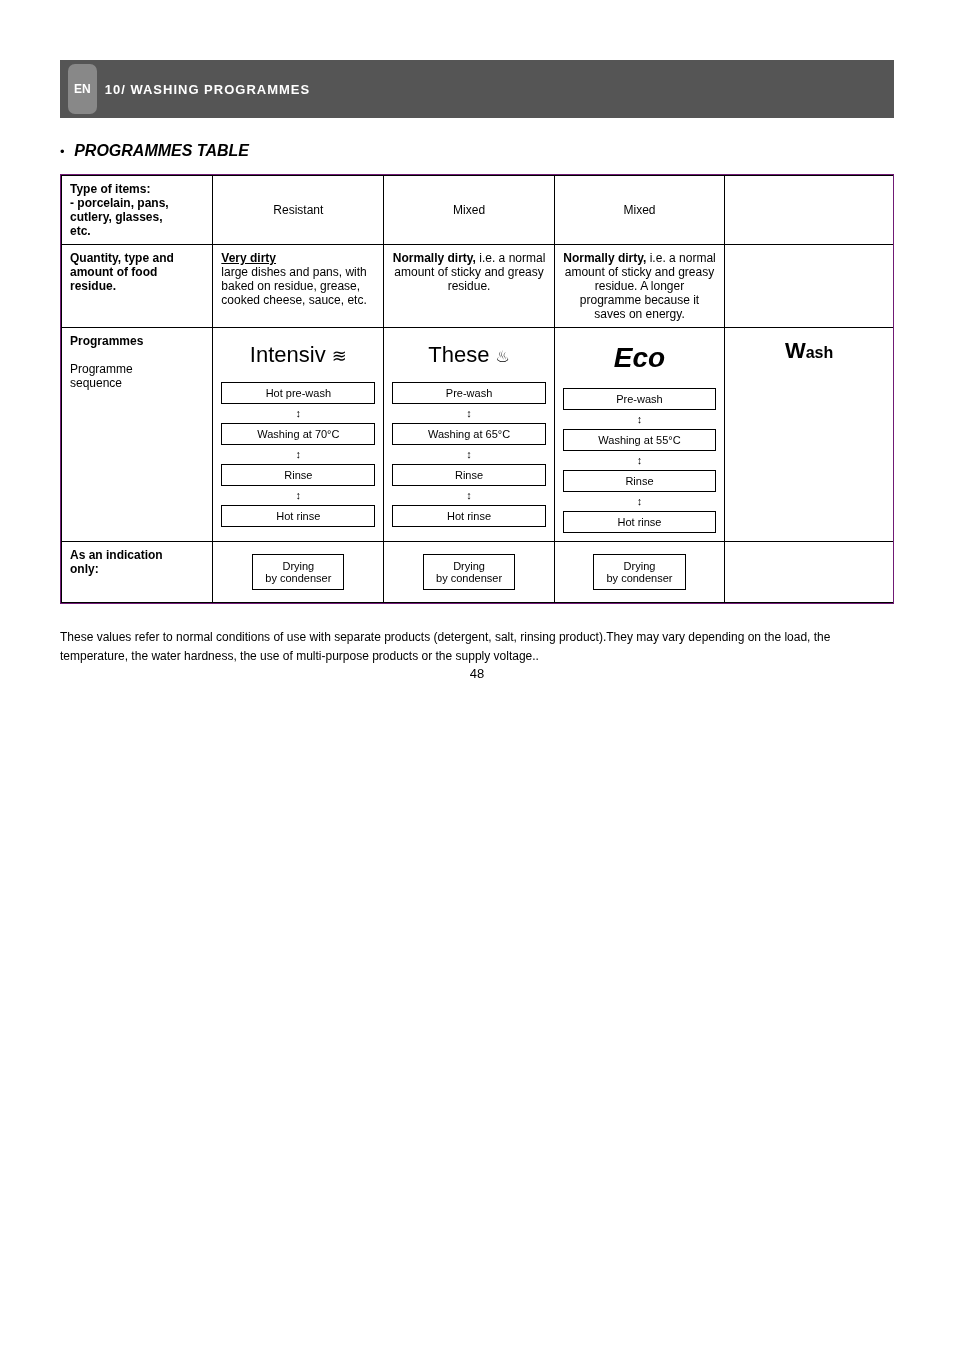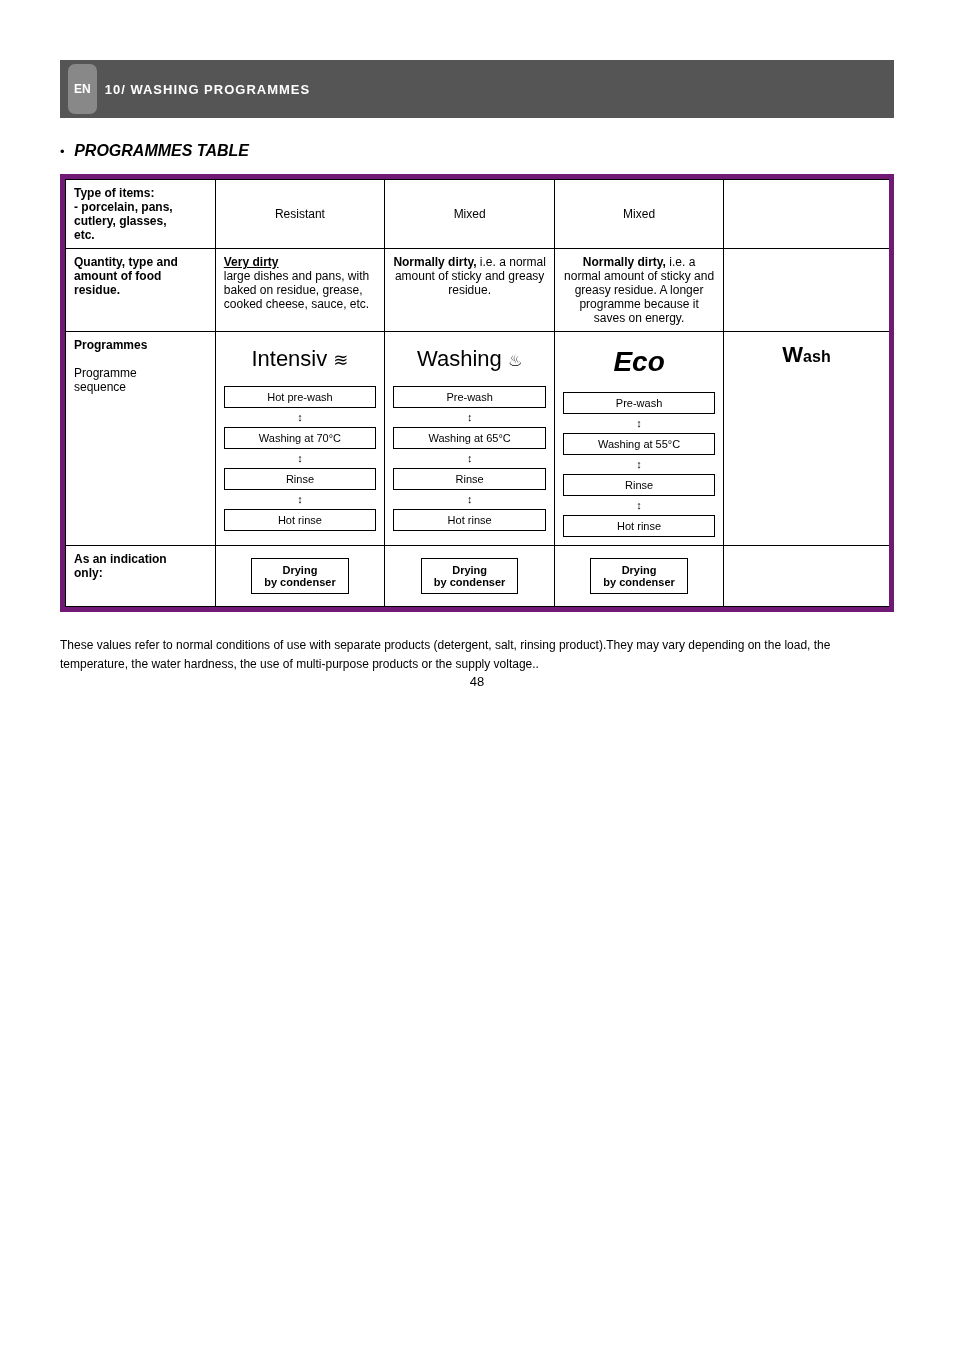--- a/index.html
+++ b/index.html
@@ -32,21 +32,21 @@
     }
     .header-title {
       font-weight: bold;
       font-size: 13px;
       letter-spacing: 1px;
     }
     .bullet {
       margin-right: 6px;
     }
     .table-wrapper {
-      border: 5px solid #701a75;
+      border: 1px solid #701a75;
       width: 100%;
       margin-bottom: 24px;
     }
     table {
       width: 100%;
       border-collapse: collapse;
     }
     td {
       border: 1px solid #000;
       vertical-align: top;
@@ -110,21 +110,20 @@
     .page-number {
       text-align: center;
       font-size: 13px;
     }
     .drying-box {
       border: 1px solid #000;
       display: inline-block;
       padding: 5px 12px;
       margin: 4px auto;
       font-size: 11px;
-      font-weight: bold;
     }
   </style>
 </head>
 <body>
 
 <div class="page">
 
   <div class="header-bar">
     <span class="header-en">EN</span>
     <span class="header-title">
@@ -191,21 +190,21 @@
           <div class="seq-arrow">↕</div>
           <div class="seq-step">Washing at 70°C</div>
           <div class="seq-arrow">↕</div>
           <div class="seq-step">Rinse</div>
           <div class="seq-arrow">↕</div>
           <div class="seq-step">Hot rinse</div>
         </td>
 
         <td class="col-prog sequence-cell" style="vertical-align:top;">
           <div class="prog-name-cell">
-            <span class="prog-name-normal">Washing </span><span style="font-size:16px;">♨</span>
+            <span class="prog-name-normal">These </span><span style="font-size:16px;">♨</span>
           </div>
           <div class="seq-step">Pre-wash</div>
           <div class="seq-arrow">↕</div>
           <div class="seq-step">Washing at 65°C</div>
           <div class="seq-arrow">↕</div>
           <div class="seq-step">Rinse</div>
           <div class="seq-arrow">↕</div>
           <div class="seq-step">Hot rinse</div>
         </td>
 

